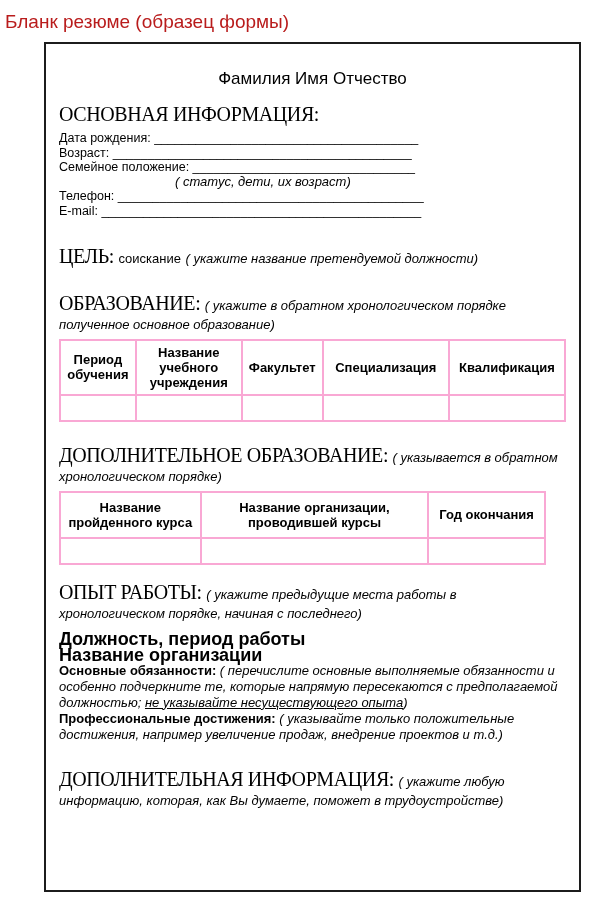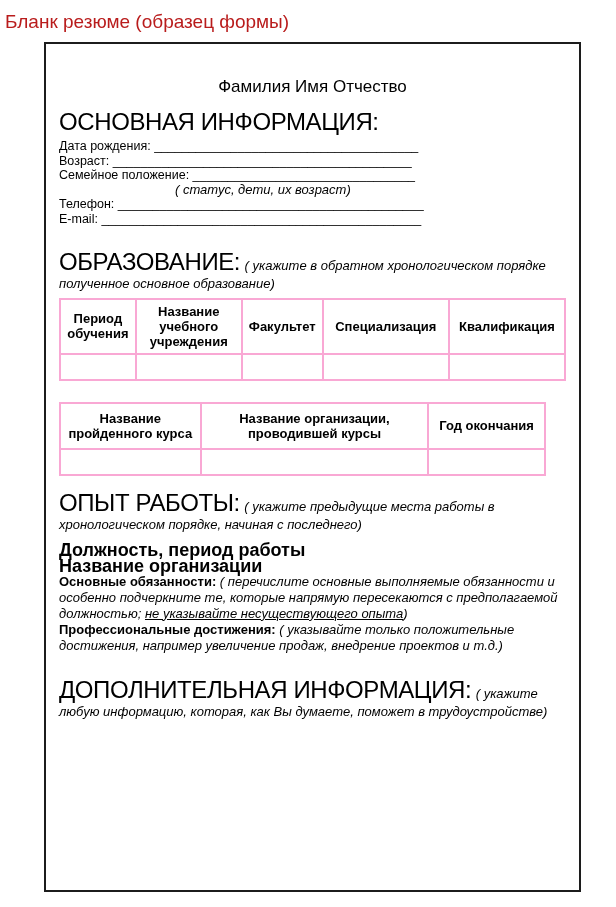--- a/index.html
+++ b/index.html
@@ -15,32 +15,33 @@
     margin:11px 0 0 5px;
     line-height:22px;
   }
   .form-box{
     margin:9px 0 0 44px;
     width:537px;
     height:850px;
     box-sizing:border-box;
     border:2px solid #1c1c1c;
     background:#fff;
-    padding:8px 13px;
+    padding:0 13px;
   }
   .name-title{
     text-align:center;
     font-size:17px;
     margin-top:24px;
     line-height:22px;
   }
   .heading{
-    font-size:24px;
+    font-size:20px;
     letter-spacing:-0.4px;
     line-height:24px;
+    font-family:Liberation Serif, serif;
   }
   .note{
     font-style:italic;
     font-size:13px;
     line-height:16px;
   }
   .section{margin:0;}
   .sec-basic{margin-top:12px;}
   .fields{margin-top:5px;}
   .field-line{
@@ -101,20 +102,25 @@
     <div class="fields">
       <div class="field-line"><span>Дата рождения:</span> <span>______________________________________</span></div>
       <div class="field-line"><span>Возраст:</span> <span>___________________________________________</span></div>
       <div class="field-line"><span>Семейное положение:</span> <span>________________________________</span></div>
       <div class="note marital-note">( статус, дети, их возраст)</div>
       <div class="field-line"><span>Телефон:</span> <span>____________________________________________</span></div>
       <div class="field-line"><span>E-mail:</span> <span>______________________________________________</span></div>
     </div>
   </div>
 
+  <div class="section sec-goal">
+    <span class="heading">ЦЕЛЬ:</span>
+    <span class="goal-text">соискание</span>
+    <span class="note">( укажите название претендуемой должности)</span>
+  </div>
 
   <div class="section sec-edu">
     <div>
       <span class="heading">ОБРАЗОВАНИЕ:</span>
       <span class="note">( укажите в обратном хронологическом порядке полученное основное образование)</span>
     </div>
     <table class="tbl-edu">
       <colgroup>
         <col style="width:15%">
           <col style="width:21%">
@@ -135,20 +141,24 @@
         <td class="empty"></td>
         <td class="empty"></td>
         <td class="empty"></td>
         <td class="empty"></td>
       </tr>
     </tbody>
       </table>
   </div>
 
   <div class="section sec-addedu">
+    <div>
+      <span class="heading">ДОПОЛНИТЕЛЬНОЕ ОБРАЗОВАНИЕ:</span>
+      <span class="note">( указывается в обратном хронологическом порядке)</span>
+    </div>
     <table class="tbl-addedu">
       <colgroup>
         <col style="width:29%">
           <col style="width:47%">
           <col style="width:24%">
       </colgroup>
       <tbody>
           <tr>
         <th>Название пройденного курса</th>
         <th>Название организации, проводившей курсы</th>

